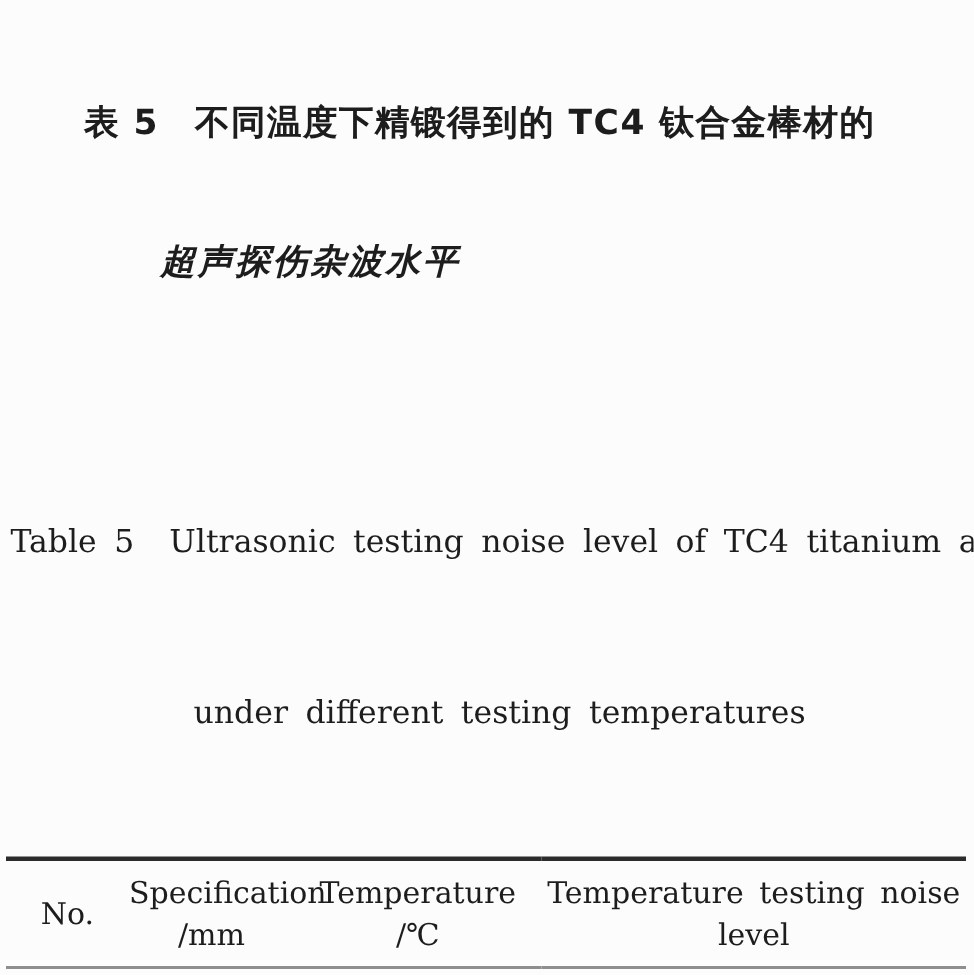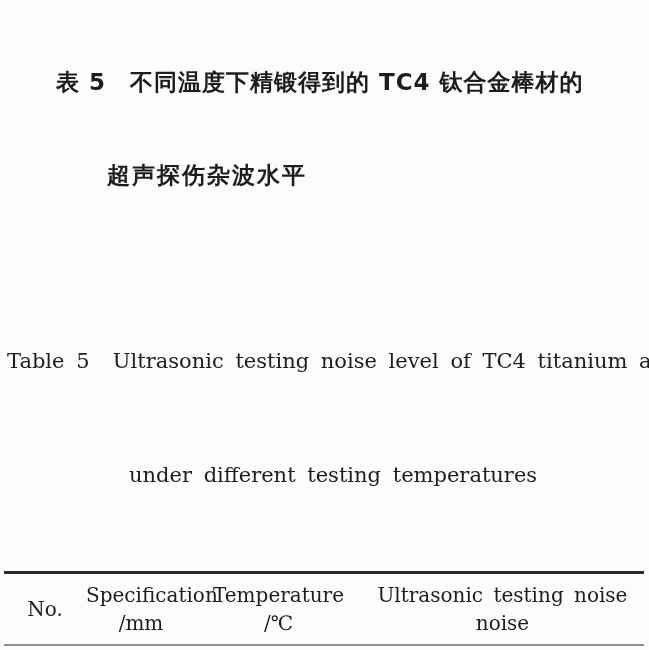--- a/index.html
+++ b/index.html
@@ -16,21 +16,21 @@
   .caption-cn{
     font-family:"DejaVu Sans","Liberation Sans",sans-serif;
     font-weight:bold;
     font-size:23px;
     line-height:31px;
     padding-top:5px;
     letter-spacing:1px;
     white-space:pre;
   }
   .cn1{padding-left:56px;}
-  .cn2{padding-left:107px;letter-spacing:2px;}
+  .cn2{padding-left:107px;letter-spacing:2px;font-style:italic;}
 
   
   .caption-en{
     font-size:21px;
     line-height:38px;
     margin-top:13px;
     word-spacing:5px;
     white-space:pre;
   }
   .en1{padding-left:7px;}
@@ -98,21 +98,21 @@
         </th>
         <th>
           <div>Specification</div>
           <div>/mm</div>
         </th>
         <th>
           <div>Temperature</div>
           <div>/℃</div>
         </th>
         <th>
-          <div>Ultrasonic testing noise noise</div>
+          <div>Temperature testing noise level</div>
         </th>
       </tr>
     </thead>
     <tbody>
       <tr>
         <td>1</td>
         <td>ϕ30</td>
         <td>920</td>
         <td>ϕ0. 8 mm-(9 ~ 12)dB</td>
       </tr>

